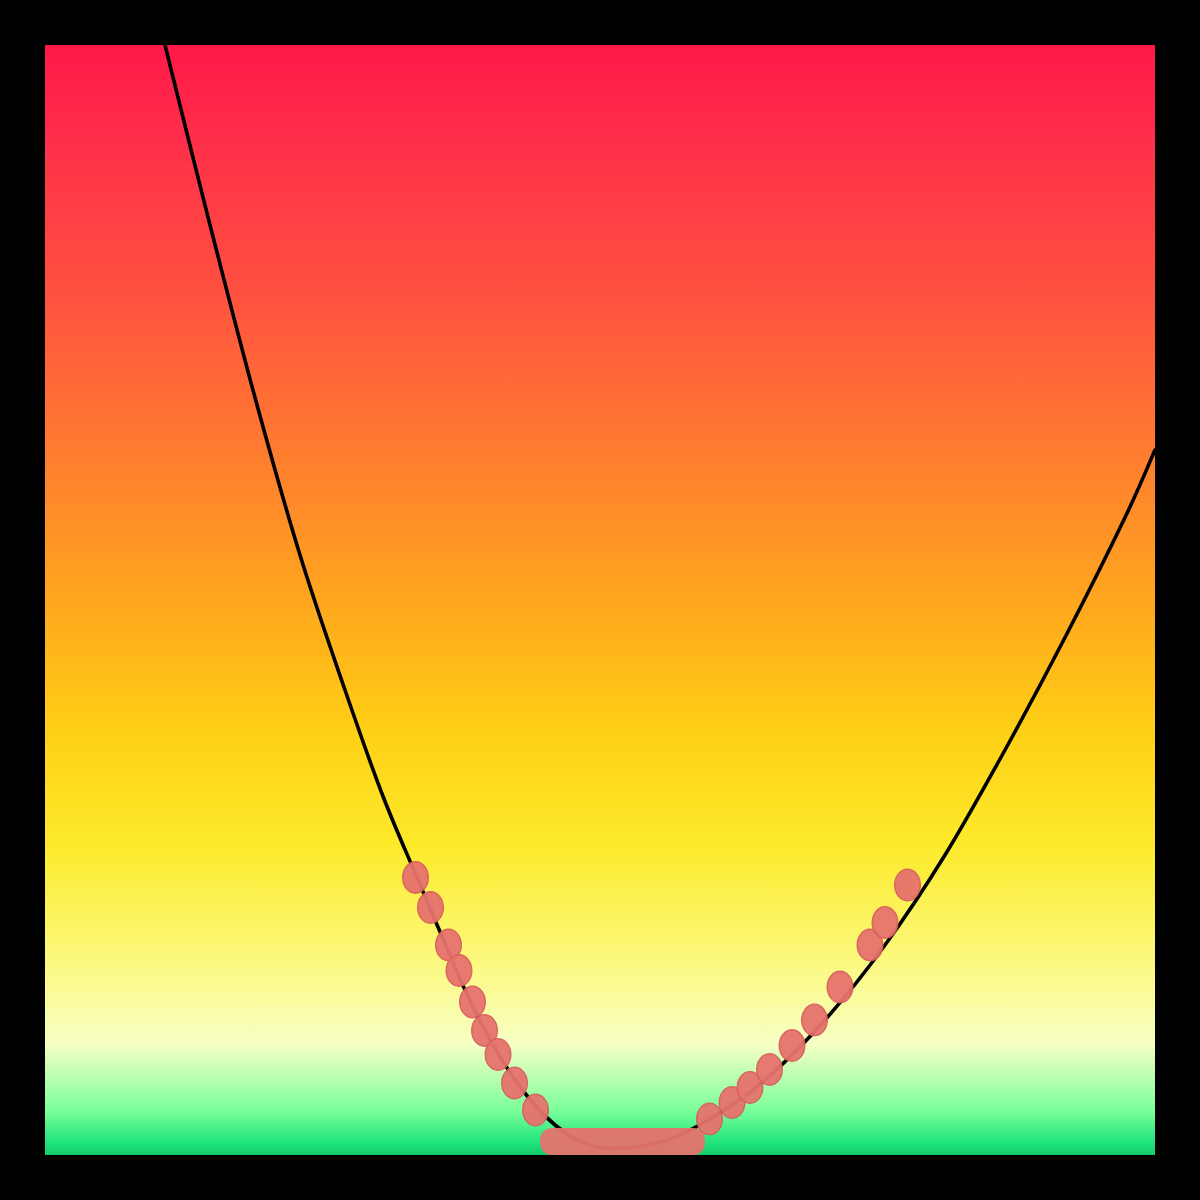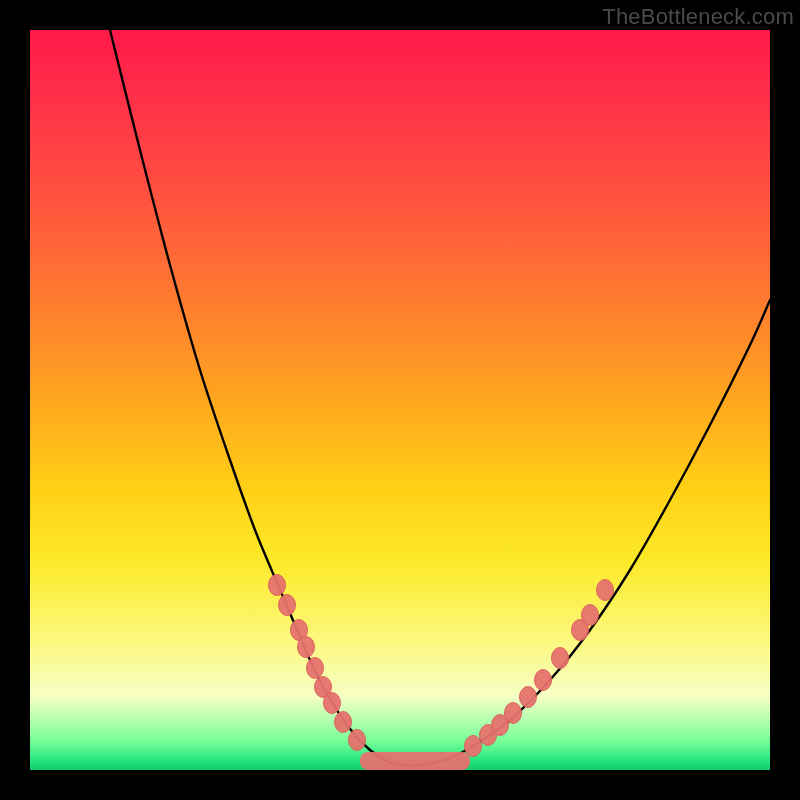--- a/index.html
+++ b/index.html
@@ -85,14 +85,13 @@
           <ellipse cx="498" cy="667" rx="8.5" ry="10.5" fill="#e6736e" stroke="#d85f5b" stroke-width="1" opacity="0.95"></ellipse>
           <ellipse cx="513" cy="650" rx="8.5" ry="10.5" fill="#e6736e" stroke="#d85f5b" stroke-width="1" opacity="0.95"></ellipse>
           <ellipse cx="530" cy="628" rx="8.5" ry="10.5" fill="#e6736e" stroke="#d85f5b" stroke-width="1" opacity="0.95"></ellipse>
           <ellipse cx="550" cy="600" rx="8.5" ry="10.5" fill="#e6736e" stroke="#d85f5b" stroke-width="1" opacity="0.95"></ellipse>
           <ellipse cx="560" cy="585" rx="8.5" ry="10.5" fill="#e6736e" stroke="#d85f5b" stroke-width="1" opacity="0.95"></ellipse>
           <ellipse cx="575" cy="560" rx="8.5" ry="10.5" fill="#e6736e" stroke="#d85f5b" stroke-width="1" opacity="0.95"></ellipse>
         </g>
     </svg>
   </div>
 
-  <div class="watermark">TheBottleneck.com</div>
 </div>
 
 </body></html>

